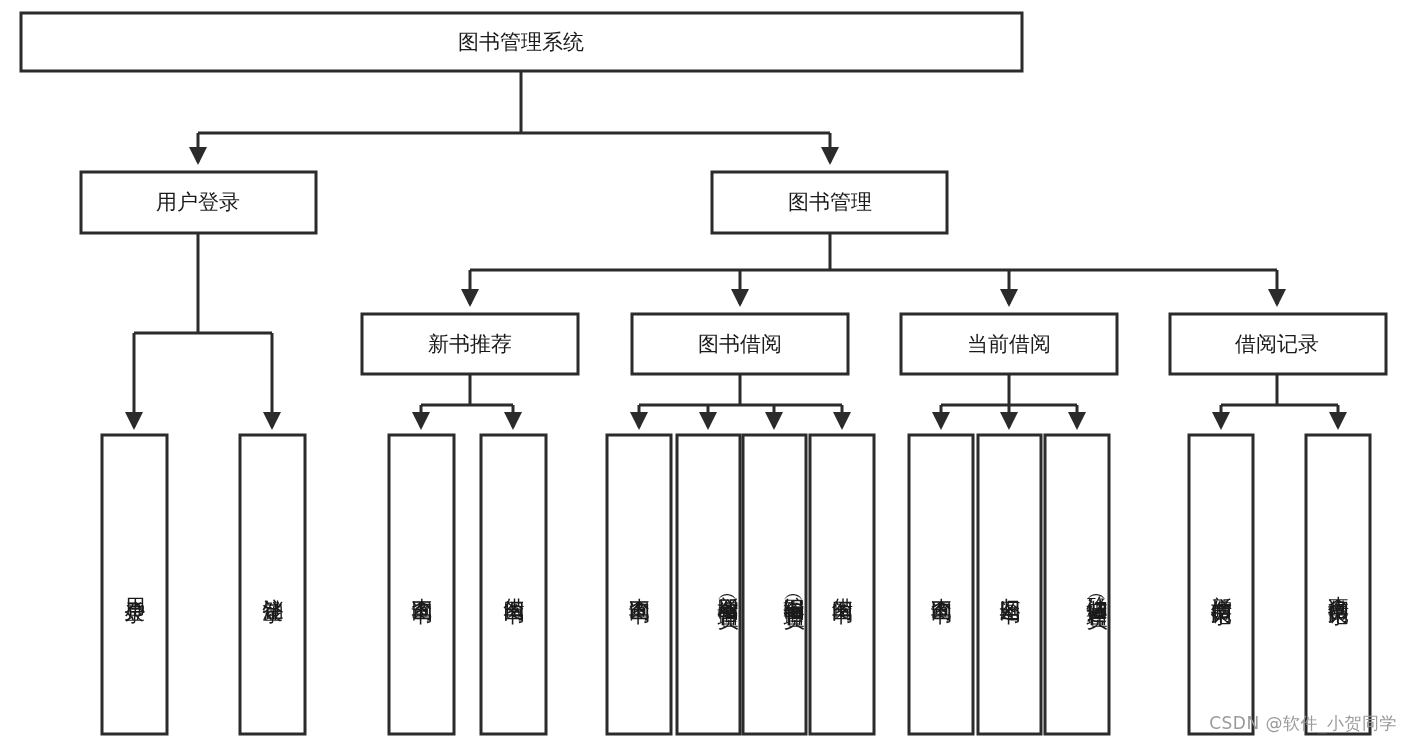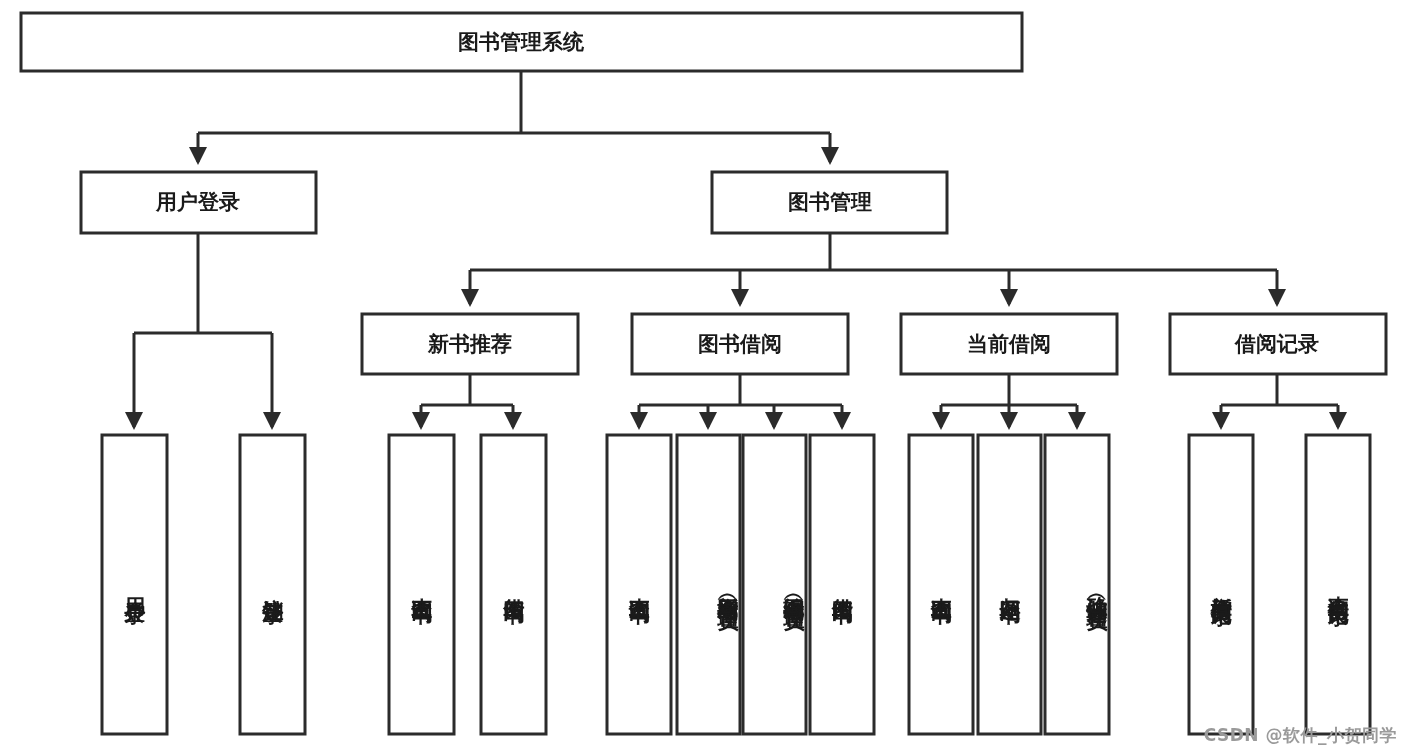--- a/index.html
+++ b/index.html
@@ -11,21 +11,20 @@
     width: 1405px;
     height: 747px;
     font-family: "DejaVu Sans", "Liberation Sans", sans-serif;
     overflow: hidden;
   }
   #diagram-root {
     position: relative;
     width: 1405px;
     height: 747px;
     background: #ffffff;
-    font-weight: bold;
   }
   svg#flow {
     position: absolute;
     left: 0;
     top: 0;
     width: 1405px;
     height: 747px;
   }
   .node-box {
     fill: #ffffff;
@@ -55,21 +54,21 @@
     font-size: 21px;
     line-height: 1.18;
     letter-spacing: 2px;
     color: #1a1a1a;
     white-space: nowrap;
     pointer-events: none;
   }
   #watermark {
     position: absolute;
     right: 8px;
-    bottom: 0;
+    bottom: 12px;
     font-family: "DejaVu Sans", "Liberation Sans", sans-serif;
     font-size: 17px;
     color: #9a9a9a;
     letter-spacing: 0.5px;
     white-space: nowrap;
   }
 </style>
 </head>
 <body>
 

